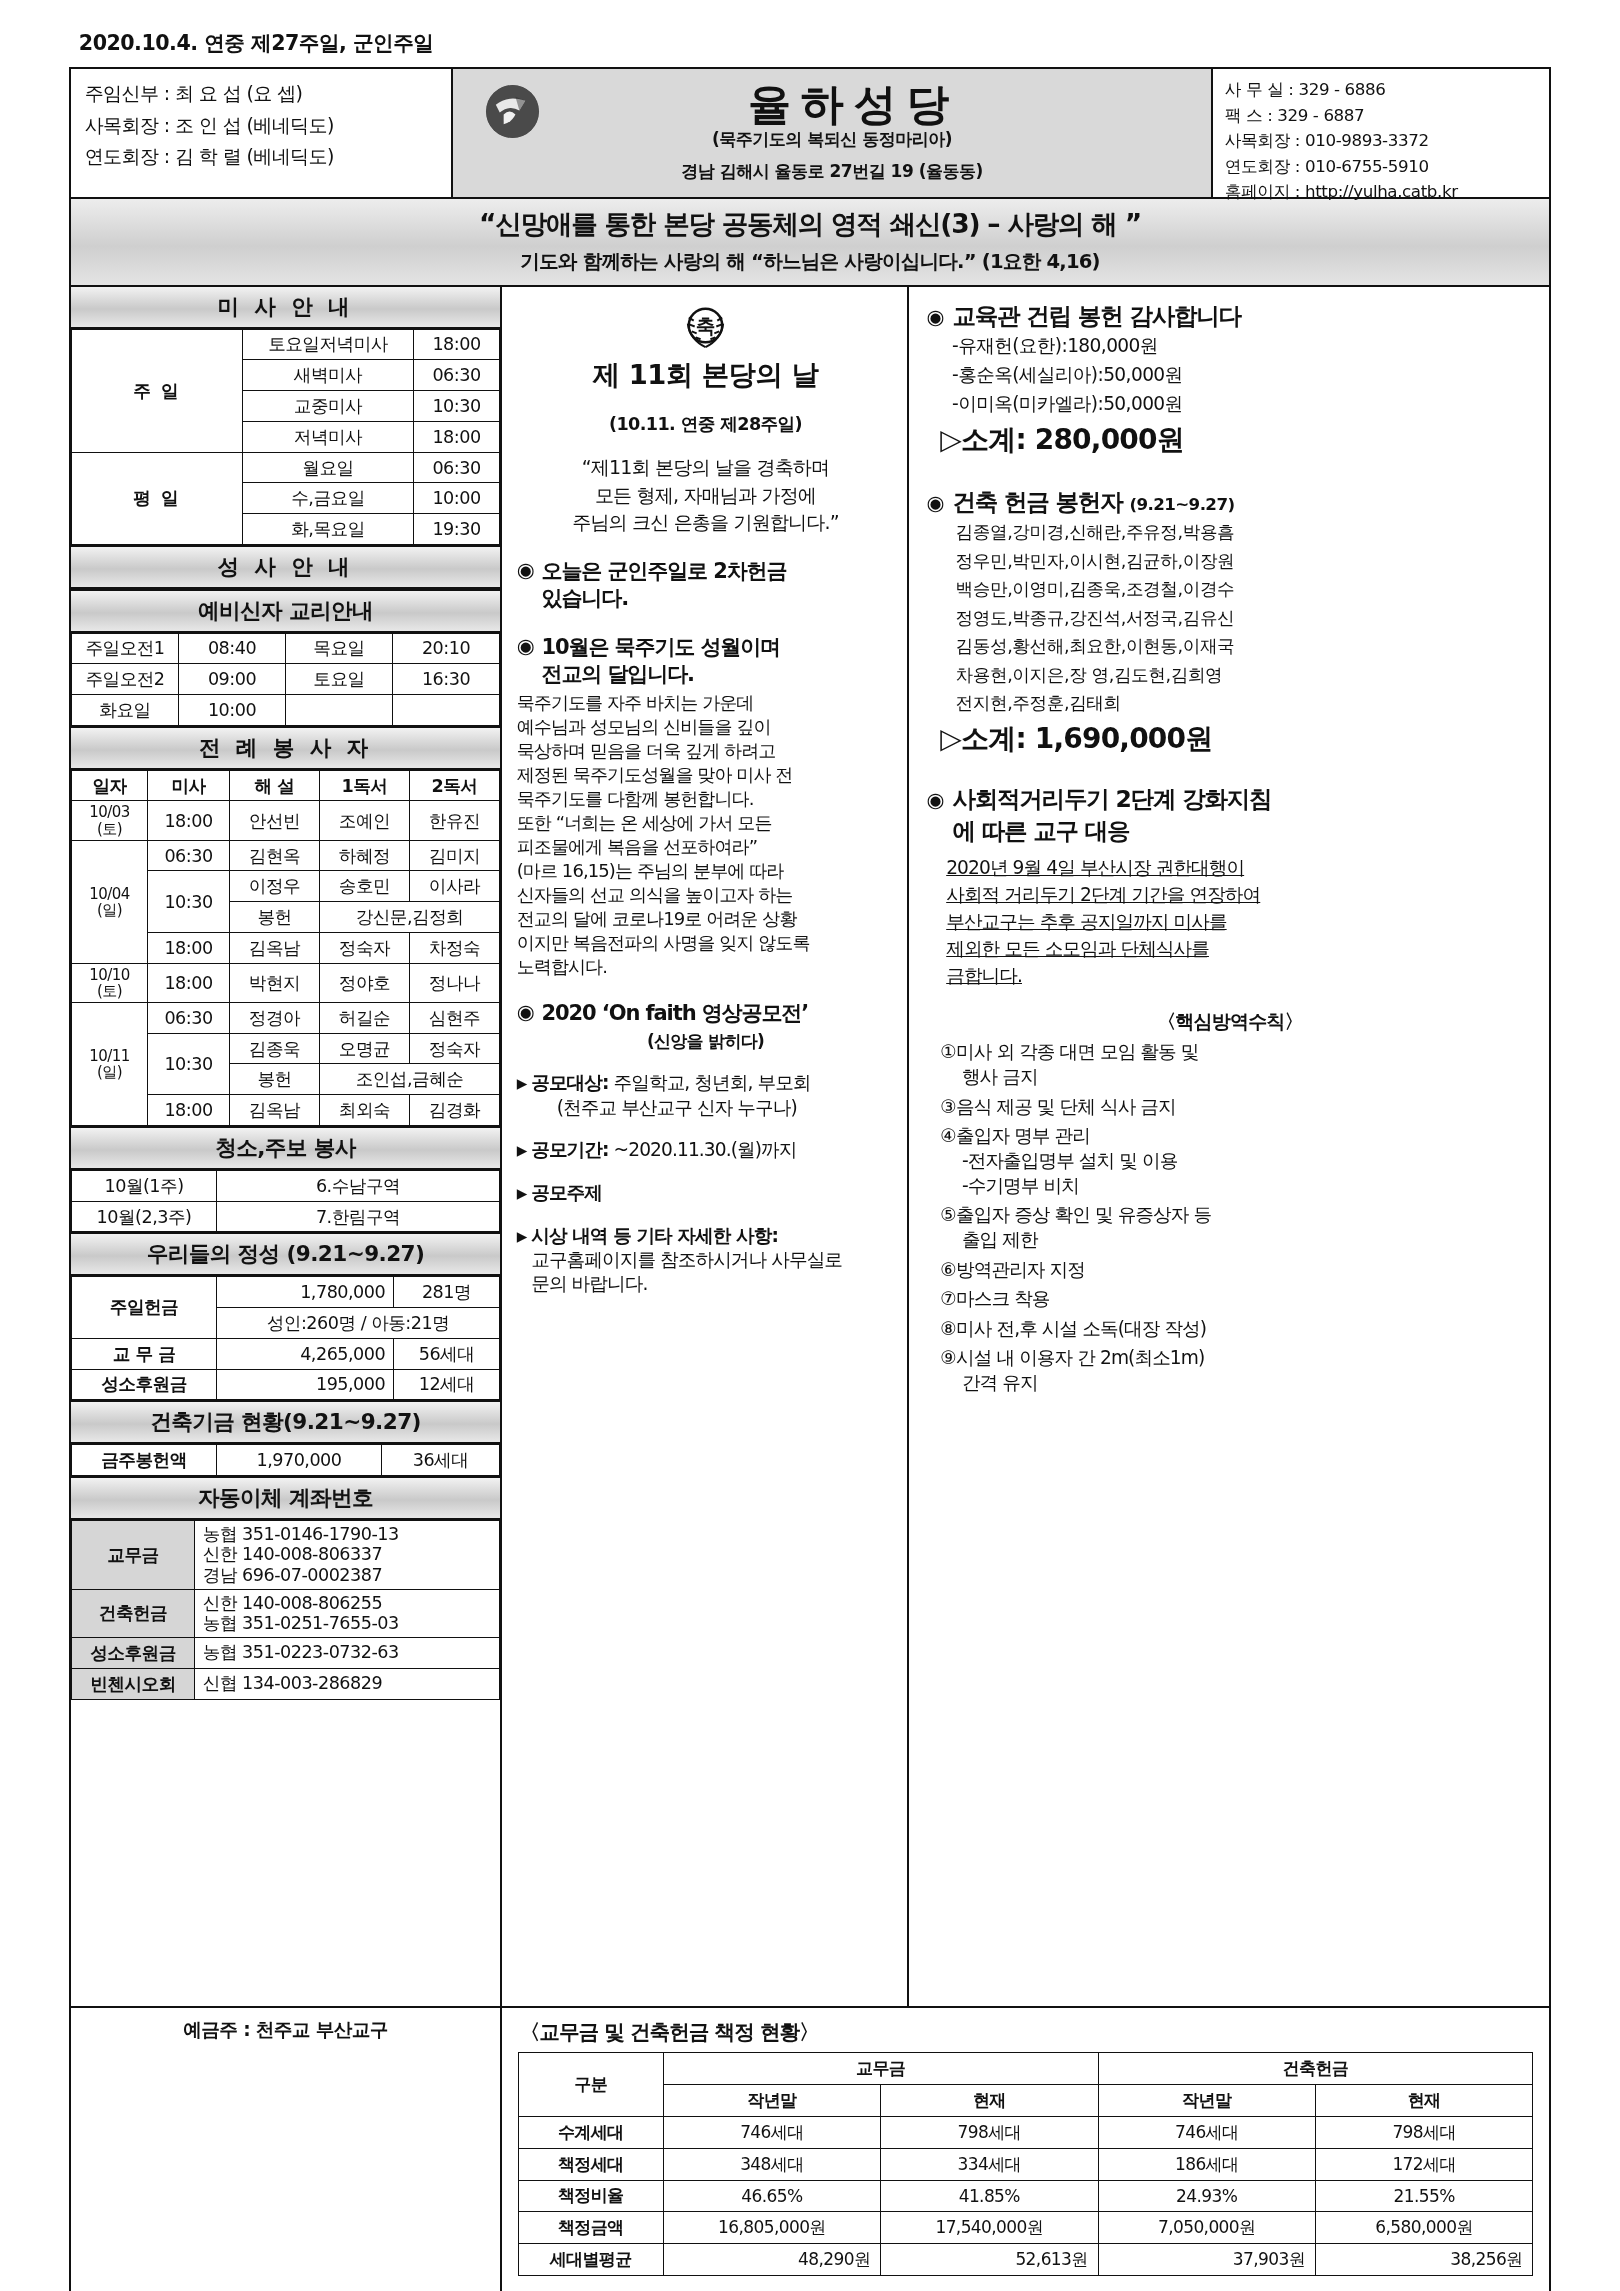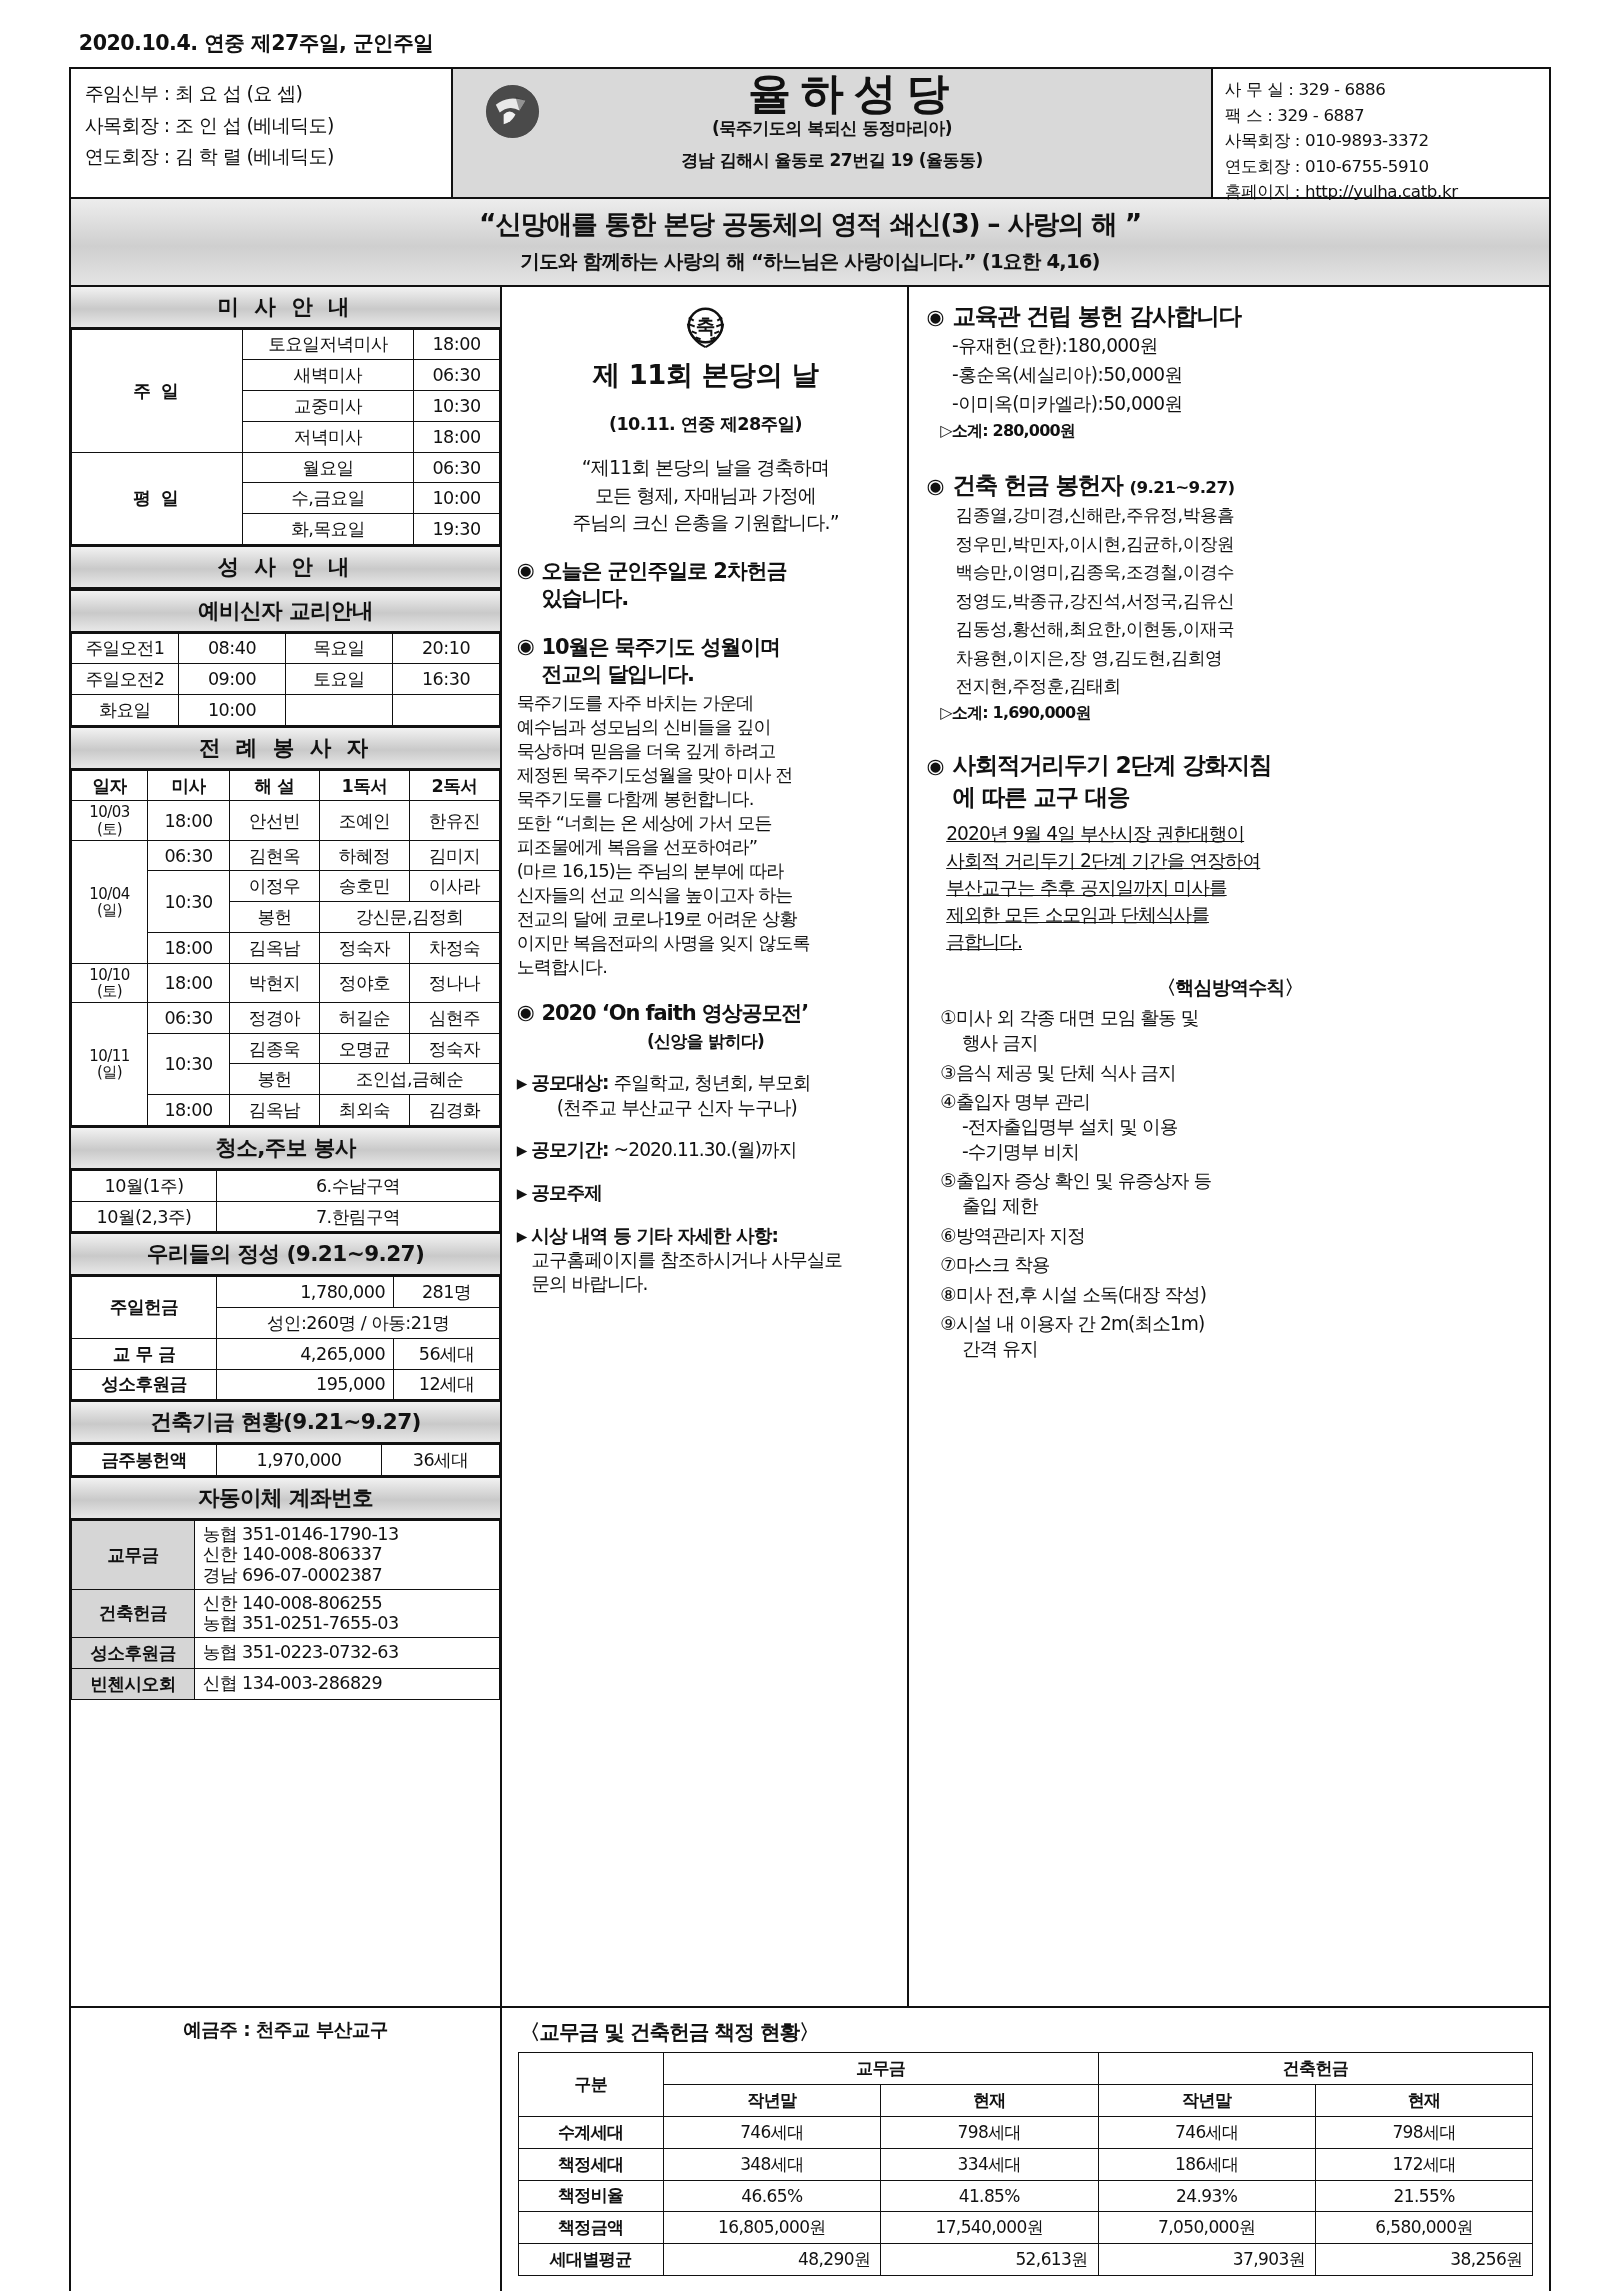--- a/index.html
+++ b/index.html
@@ -13,21 +13,21 @@
   }
   .page { position: relative; width: 1620px; height: 2292px; padding: 21.6px 69px 0 69px; }
 
   
   .dateline { font-size: 20.6px; font-weight: 600; letter-spacing: -0.5px; margin: 7.8px 0 9.8px 9.8px; }
 
   
   .masthead { display: flex; border: 2.9px solid #111; height: 132px; }
   .mh-left { width: 382px; border-right: 2px solid #111; padding: 8.8px 0 0 13.7px; }
   .mh-left .row { font-size: 19px; letter-spacing: -0.6px; line-height: 1.0; padding: 5.9px 0 6.9px 0; white-space: nowrap; }
-  .mh-center { flex: 1; background: #d9d9d9; text-align: center; padding-top: 2px; position: relative; }
+  .mh-center { flex: 1; background: #d9d9d9; text-align: center; padding-top: 13px; position: relative; }
   .mh-logo { position: absolute; left: 33px; top: 15.7px; width: 53px; height: 53px; border-radius: 50%;
              background: #555; overflow:hidden; }
   .mh-logo svg { display:block; }
   .church-name { font-size: 43px; font-weight: 800; letter-spacing: 9.8px; line-height: 1.05; padding-left: 43px; }
   .church-sub { font-size: 17px; font-weight: 700; letter-spacing: -0.5px; margin-top: 1px; }
   .church-addr { font-size: 17px; font-weight: 700; letter-spacing: -0.5px; margin-top: 8.8px; }
   .mh-right { width: 338px; border-left: 2px solid #111; padding: 7.8px 0 0 11.8px; }
   .mh-right .row { font-size: 16.7px; letter-spacing: -0.4px; line-height: 1.0; padding: 4.4px 0; white-space: nowrap; }
 
   
@@ -80,21 +80,21 @@
   .num-list { font-size: 18px; letter-spacing: -0.9px; line-height: 1.3; margin-top: 5.9px; padding-left: 13.7px; }
   .num-list .n { font-weight: 700; }
   .num-list .d { padding-left: 21.6px; display: block; }
 
   
   .r-head { display: flex; gap: 7.8px; align-items: baseline; margin-top: 3.9px; }
   .r-head .dot { font-size: 20.6px; }
   .r-head .t { font-size: 23.5px; font-weight: 800; letter-spacing: -1.2px; }
   .r-head .t .per { font-size: 16.7px; font-weight: 700; letter-spacing: -0.6px; }
   .donor { font-size: 18.6px; letter-spacing: -0.6px; line-height: 1.55; padding-left: 25.5px; }
-  .subtotal { font-size: 16px; font-weight: 800; letter-spacing: -0.8px; padding-left: 13.7px; margin-top: 2px; }
+  .subtotal { font-size: 28px; font-weight: 800; letter-spacing: -0.8px; padding-left: 13.7px; margin-top: 2px; }
   .names { font-size: 17.6px; letter-spacing: -0.4px; line-height: 1.62; padding-left: 29px; }
   .r-para { font-size: 18.6px; letter-spacing: -0.9px; line-height: 1.45; padding-left: 19.6px; margin-top: 7.8px; }
   .rules-title { text-align: center; font-size: 19px; font-weight: 800; letter-spacing: -0.8px; margin-top: 19.6px; }
   .rules { font-size: 18.6px; letter-spacing: -0.9px; line-height: 1.33; padding-left: 13.7px; margin-top: 4.9px; }
   .rules .d { padding-left: 21.6px; display: block; }
 
   
   .bottom { display: flex; border: 2.9px solid #111; border-top: none; height: 329px; }
   .bot-left { width: 431px; border-right: 2px solid #111; }
   .bot-right{ flex: 1; padding: 7.8px 15.7px 0 15.7px; }

